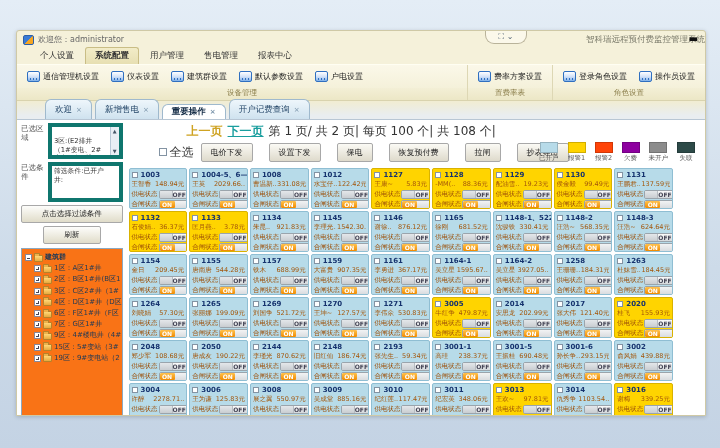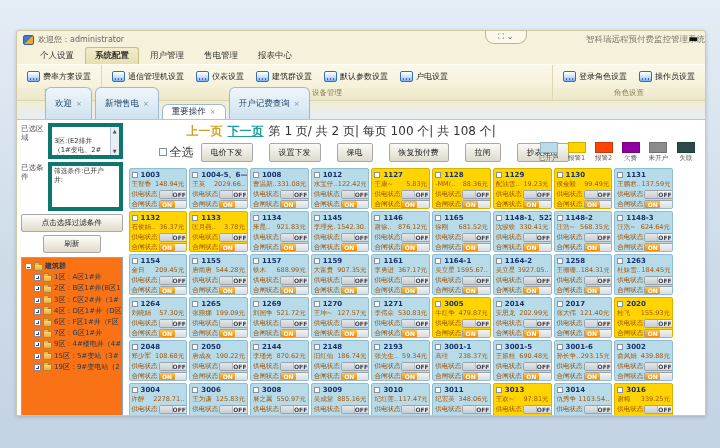--- a/index.html
+++ b/index.html
@@ -21,30 +21,30 @@
   .ribbon{height:37px;background:linear-gradient(#fbf8e9,#f1edd2);border-top:1px solid #fffef2;border-bottom:1px solid #d9d3ae;display:flex}
   .rgroup{display:flex;flex-direction:column;border-right:1px solid #ddd7b4}
   .rgroup:last-child{border-right:none}
   .rbuttons{flex:1;display:flex;align-items:center;gap:12px;padding:0 10px}
   .rbtn{display:flex;align-items:center;gap:3px;font-size:8px;color:#222;white-space:nowrap;cursor:default}
   .ricon{width:13px;height:11px;border:1px solid #2f6fc0;border-radius:2px;background:linear-gradient(#ffffff,#cfe0f8 55%,#7fb0e8);position:relative;flex:0 0 13px}
   .ricon::after{content:"";position:absolute;left:2px;right:2px;bottom:1px;height:2px;background:repeating-linear-gradient(90deg,#2f6fc0 0 1px,transparent 1px 3px)}
   .rgroup-label{text-align:center;font-size:7.5px;color:#8a7d4a;padding:0 0 2px;background:linear-gradient(#f3efd6,#ece7c6)}
   
   .tabbar{display:flex;align-items:flex-end;height:18px;padding:0 0 0 28px;background:linear-gradient(#f1edd2 0%,#e9edf0 80%);gap:3px}
-  .tab{display:flex;align-items:center;gap:4px;font-size:8.5px;color:#246;background:linear-gradient(#eef6fb,#cfe2ef);border:1px solid #9fb9cd;border-bottom:none;border-radius:6px 6px 0 0;padding:2px 9px;height:32px;white-space:nowrap}
-  .tab.active{background:#fff;font-weight:normal;color:#122a44;height:15px}
+  .tab{display:flex;align-items:center;gap:4px;font-size:8.5px;color:#246;background:linear-gradient(#eef6fb,#cfe2ef);border:1px solid #9fb9cd;border-bottom:none;border-radius:6px 6px 0 0;padding:2px 9px;height:20px;white-space:nowrap}
+  .tab.active{background:#fff;font-weight:bold;color:#122a44;height:15px}
   .tab-close{font-size:7px;color:#7a94aa}
   
   .content{position:absolute;left:0;right:0;top:88px;bottom:0;background:#fff;border-top:1px solid #b8c6d4;display:flex;overflow:hidden}
   .sidebar{flex:0 0 91px;padding:3px 2px 0 4px}
   .filter-grid{display:grid;grid-template-columns:25px 1fr;gap:3px 2px;font-size:7.5px;color:#555}
   .flabel{padding-top:2px;line-height:1.15}
   .listbox{position:relative;border:4px solid #0f766e;background:#fff;font-size:6.8px;color:#333;padding:1px 10px 1px 2px;line-height:1.3;overflow:hidden;white-space:pre-line}
-  .lb1{height:36px}.lb2{height:49px;padding-right:2px}
+  .lb1{height:36px}.lb2{height:40px;padding-right:2px}
   .sb-arrows{position:absolute;right:0;top:0;bottom:0;width:9px;border-left:1px solid #b9c8d6;background:#e9eef4;display:flex;flex-direction:column;justify-content:space-between;align-items:center;font-size:5px;color:#456;padding:1px 0}
   .sbtn{grid-column:1/3;border:1px solid #a8a8a8;background:linear-gradient(#fdfdfb,#e0dcc9);font-size:7.5px;color:#222;text-align:center;padding:3px 0;border-radius:2px;cursor:default}
   .sbtn.small{width:58px;margin:0 auto}
   .treebox{margin-top:4px;border:1px solid #8ca8c0;height:186px;overflow:hidden;padding:3px 0 0 3px;background:#f97316}
   .tnode{display:flex;align-items:center;gap:2px;font-size:7px;color:#223a55;line-height:1.6;white-space:nowrap;overflow:hidden}
   .tnode.child{margin-left:9px}
   .tnode.root{font-weight:bold}
   .texp{width:7px;height:7px;border:1px solid #889;background:#fff;position:relative;flex:0 0 7px}
   .texp::before{content:"";position:absolute;left:1px;right:1px;top:3px;height:1px;background:#445}
   .texp.plus::after{content:"";position:absolute;top:1px;bottom:1px;left:3px;width:1px;background:#445}
@@ -98,29 +98,20 @@
 
   <div class="menubar" id="menubar">
       <span class="menu-item">个人设置</span>
       <span class="menu-item active">系统配置</span>
       <span class="menu-item">用户管理</span>
       <span class="menu-item">售电管理</span>
       <span class="menu-item">报表中心</span>
     </div>
 
   <div class="ribbon" id="ribbon">
-      <div class="rgroup" style="flex: 0 0 auto;">
-        <div class="rbuttons">
-          <span class="rbtn">
-            <span class="ricon"></span>
-            <span>费率方案设置</span>
-          </span>
-        </div>
-        <div class="rgroup-label">置费率表</div>
-      </div>
       <div class="rgroup" style="flex: 1 1 auto;">
         <div class="rbuttons">
           <span class="rbtn">
             <span class="ricon"></span>
             <span>通信管理机设置</span>
           </span>
           <span class="rbtn">
             <span class="ricon"></span>
             <span>仪表设置</span>
           </span>
@@ -131,20 +122,29 @@
           <span class="rbtn">
             <span class="ricon"></span>
             <span>默认参数设置</span>
           </span>
           <span class="rbtn">
             <span class="ricon"></span>
             <span>户电设置</span>
           </span>
         </div>
         <div class="rgroup-label">设备管理</div>
+      </div>
+      <div class="rgroup" style="flex: 0 0 auto;">
+        <div class="rbuttons">
+          <span class="rbtn">
+            <span class="ricon"></span>
+            <span>费率方案设置</span>
+          </span>
+        </div>
+        <div class="rgroup-label">置费率表</div>
       </div>
       <div class="rgroup" style="flex: 0 0 auto;">
         <div class="rbuttons">
           <span class="rbtn">
             <span class="ricon"></span>
             <span>登录角色设置</span>
           </span>
           <span class="rbtn">
             <span class="ricon"></span>
             <span>操作员设置</span>

